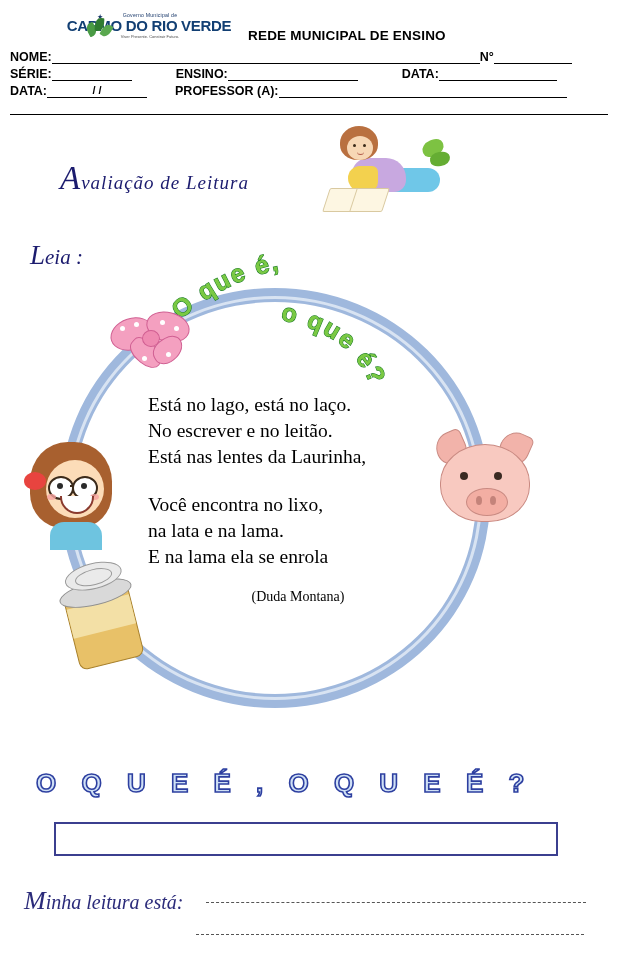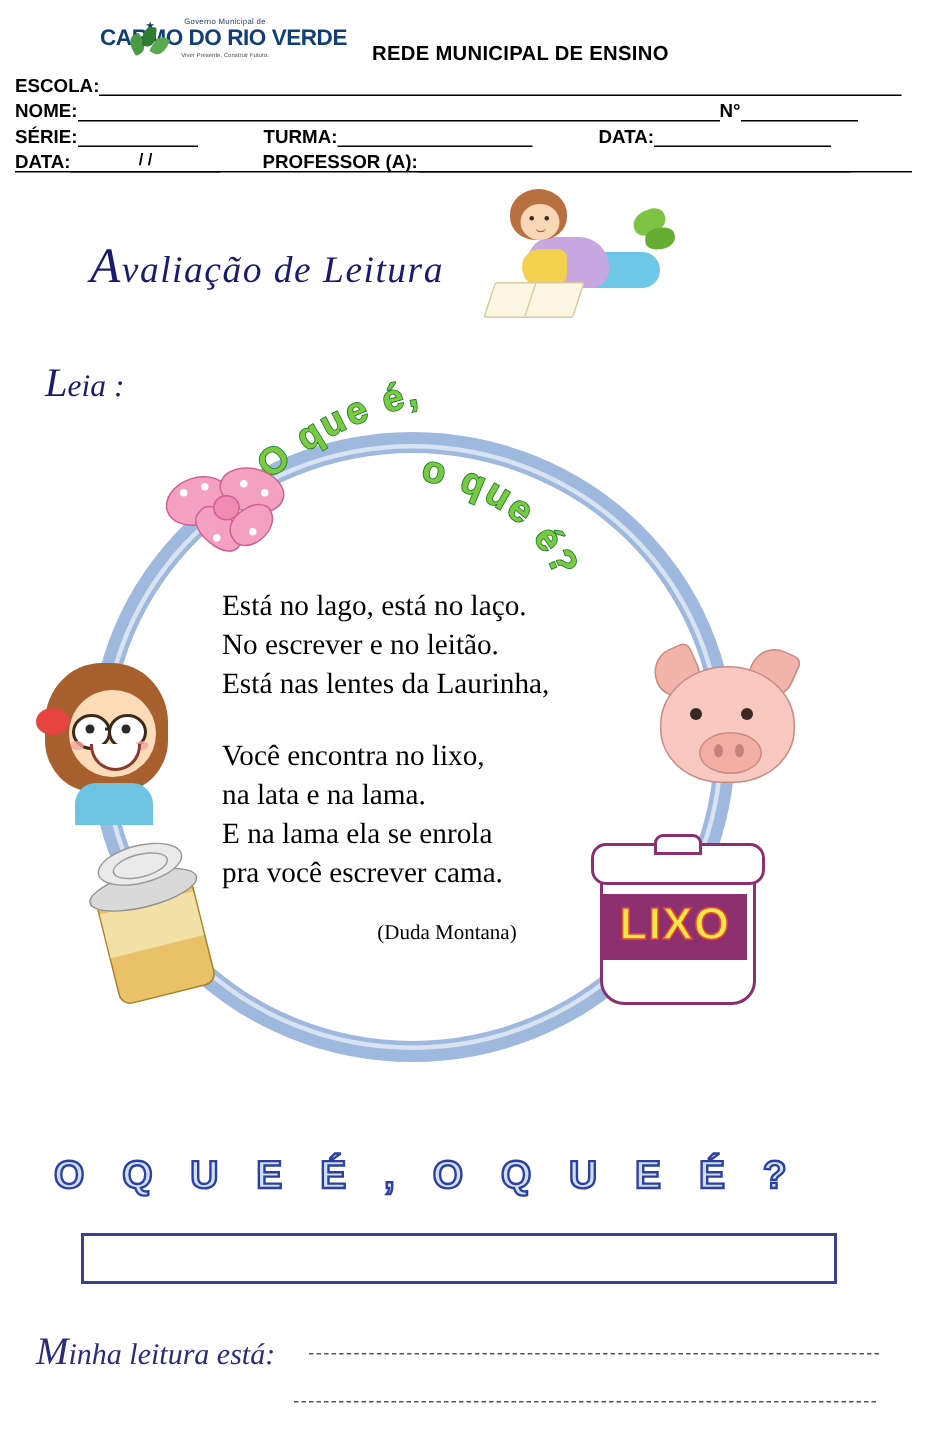--- a/index.html
+++ b/index.html
@@ -441,42 +441,39 @@
       </div>
       <div class="logo-gov">Governo Municipal de</div>
       <div class="logo-city">CARMO DO RIO VERDE</div>
       <div class="logo-sub">Viver Presente. Construir Futuro.</div>
     </div>
 
     <div class="rede-title">REDE MUNICIPAL DE ENSINO</div>
 
     <div class="fields">
 
-      <div class="field-row">
-        <span class="lbl">ESCOLA:</span><span class="dots" style="width:535px;"></span>
-      </div>
 
       <div class="field-row">
         <span class="lbl">NOME:</span><span class="dots" style="width:428px;"></span><span class="lbl">N°</span><span class="dots" style="width:78px;"></span>
       </div>
 
       <div class="field-row">
-        <span class="lbl">SÉRIE:</span><span class="dots" style="width:80px;"></span><span style="display:inline-block;width:44px;"></span><span class="lbl">TURMA:</span><span class="dots" style="width:130px;"></span><span style="display:inline-block;width:44px;"></span><span class="lbl">DATA:</span><span class="dots" style="width:118px;"></span>
+        <span class="lbl">SÉRIE:</span><span class="dots" style="width:80px;"></span><span style="display:inline-block;width:44px;"></span><span class="lbl">ENSINO:</span><span class="dots" style="width:130px;"></span><span style="display:inline-block;width:44px;"></span><span class="lbl">DATA:</span><span class="dots" style="width:118px;"></span>
       </div>
 
       <div class="field-row">
         <span class="lbl">DATA:</span><span class="dots" style="width:100px;text-align:center;font-size:11px;">/     /</span><span style="display:inline-block;width:28px;"></span><span class="lbl">PROFESSOR (A):</span><span class="dots" style="width:288px;"></span>
       </div>
     </div>
 
     <div class="hr-thin" style="top:108px;"></div>
   </div>
 
   <div class="aval-title">
-    <span class="cap">A</span><span style="font-size:25px;">valiação de Leitura</span>
+    <span class="cap">A</span><span style="font-size:19px;">valiação de Leitura</span>
   </div>
 
   <div class="leia">
     <span class="cap">L</span><span>eia :</span>
   </div>
 
   <div class="girl">
     <div class="foot"></div>
     <div class="foot2"></div>
     <div class="legs"></div>
@@ -546,39 +543,31 @@
     <div class="nost n2"></div>
   </div>
 
   <div class="can">
     <div class="body"></div>
     <div class="rim"></div>
     <div class="lid"></div>
     <div class="lid2"></div>
   </div>
 
-  <div class="bin">
-    <div class="tub"></div>
-    <div class="band"></div>
-    <div class="word">LIXO</div>
-    <div class="lid"></div>
-    <div class="lid-top"></div>
-  </div>
 
   <div class="poem">
     <div class="stanza1">
       <div>Está no lago, está no laço.</div>
       <div>No escrever e no leitão.</div>
       <div>Está nas lentes da Laurinha,</div>
     </div>
     <div class="stanza2">
       <div>Você encontra no lixo,</div>
       <div>na lata e na lama.</div>
       <div>E na lama ela se enrola</div>
-      <div>pra você escrever cama.</div>
     </div>
     <div class="author">(Duda Montana)</div>
   </div>
 
   <div class="bottom-q">O  Q U E  É ,  O  Q U E  É  ?</div>
   <div class="answer-box"></div>
 
   <div class="minha">
     <span class="cap">M</span><span>inha leitura está:</span>
   </div>

